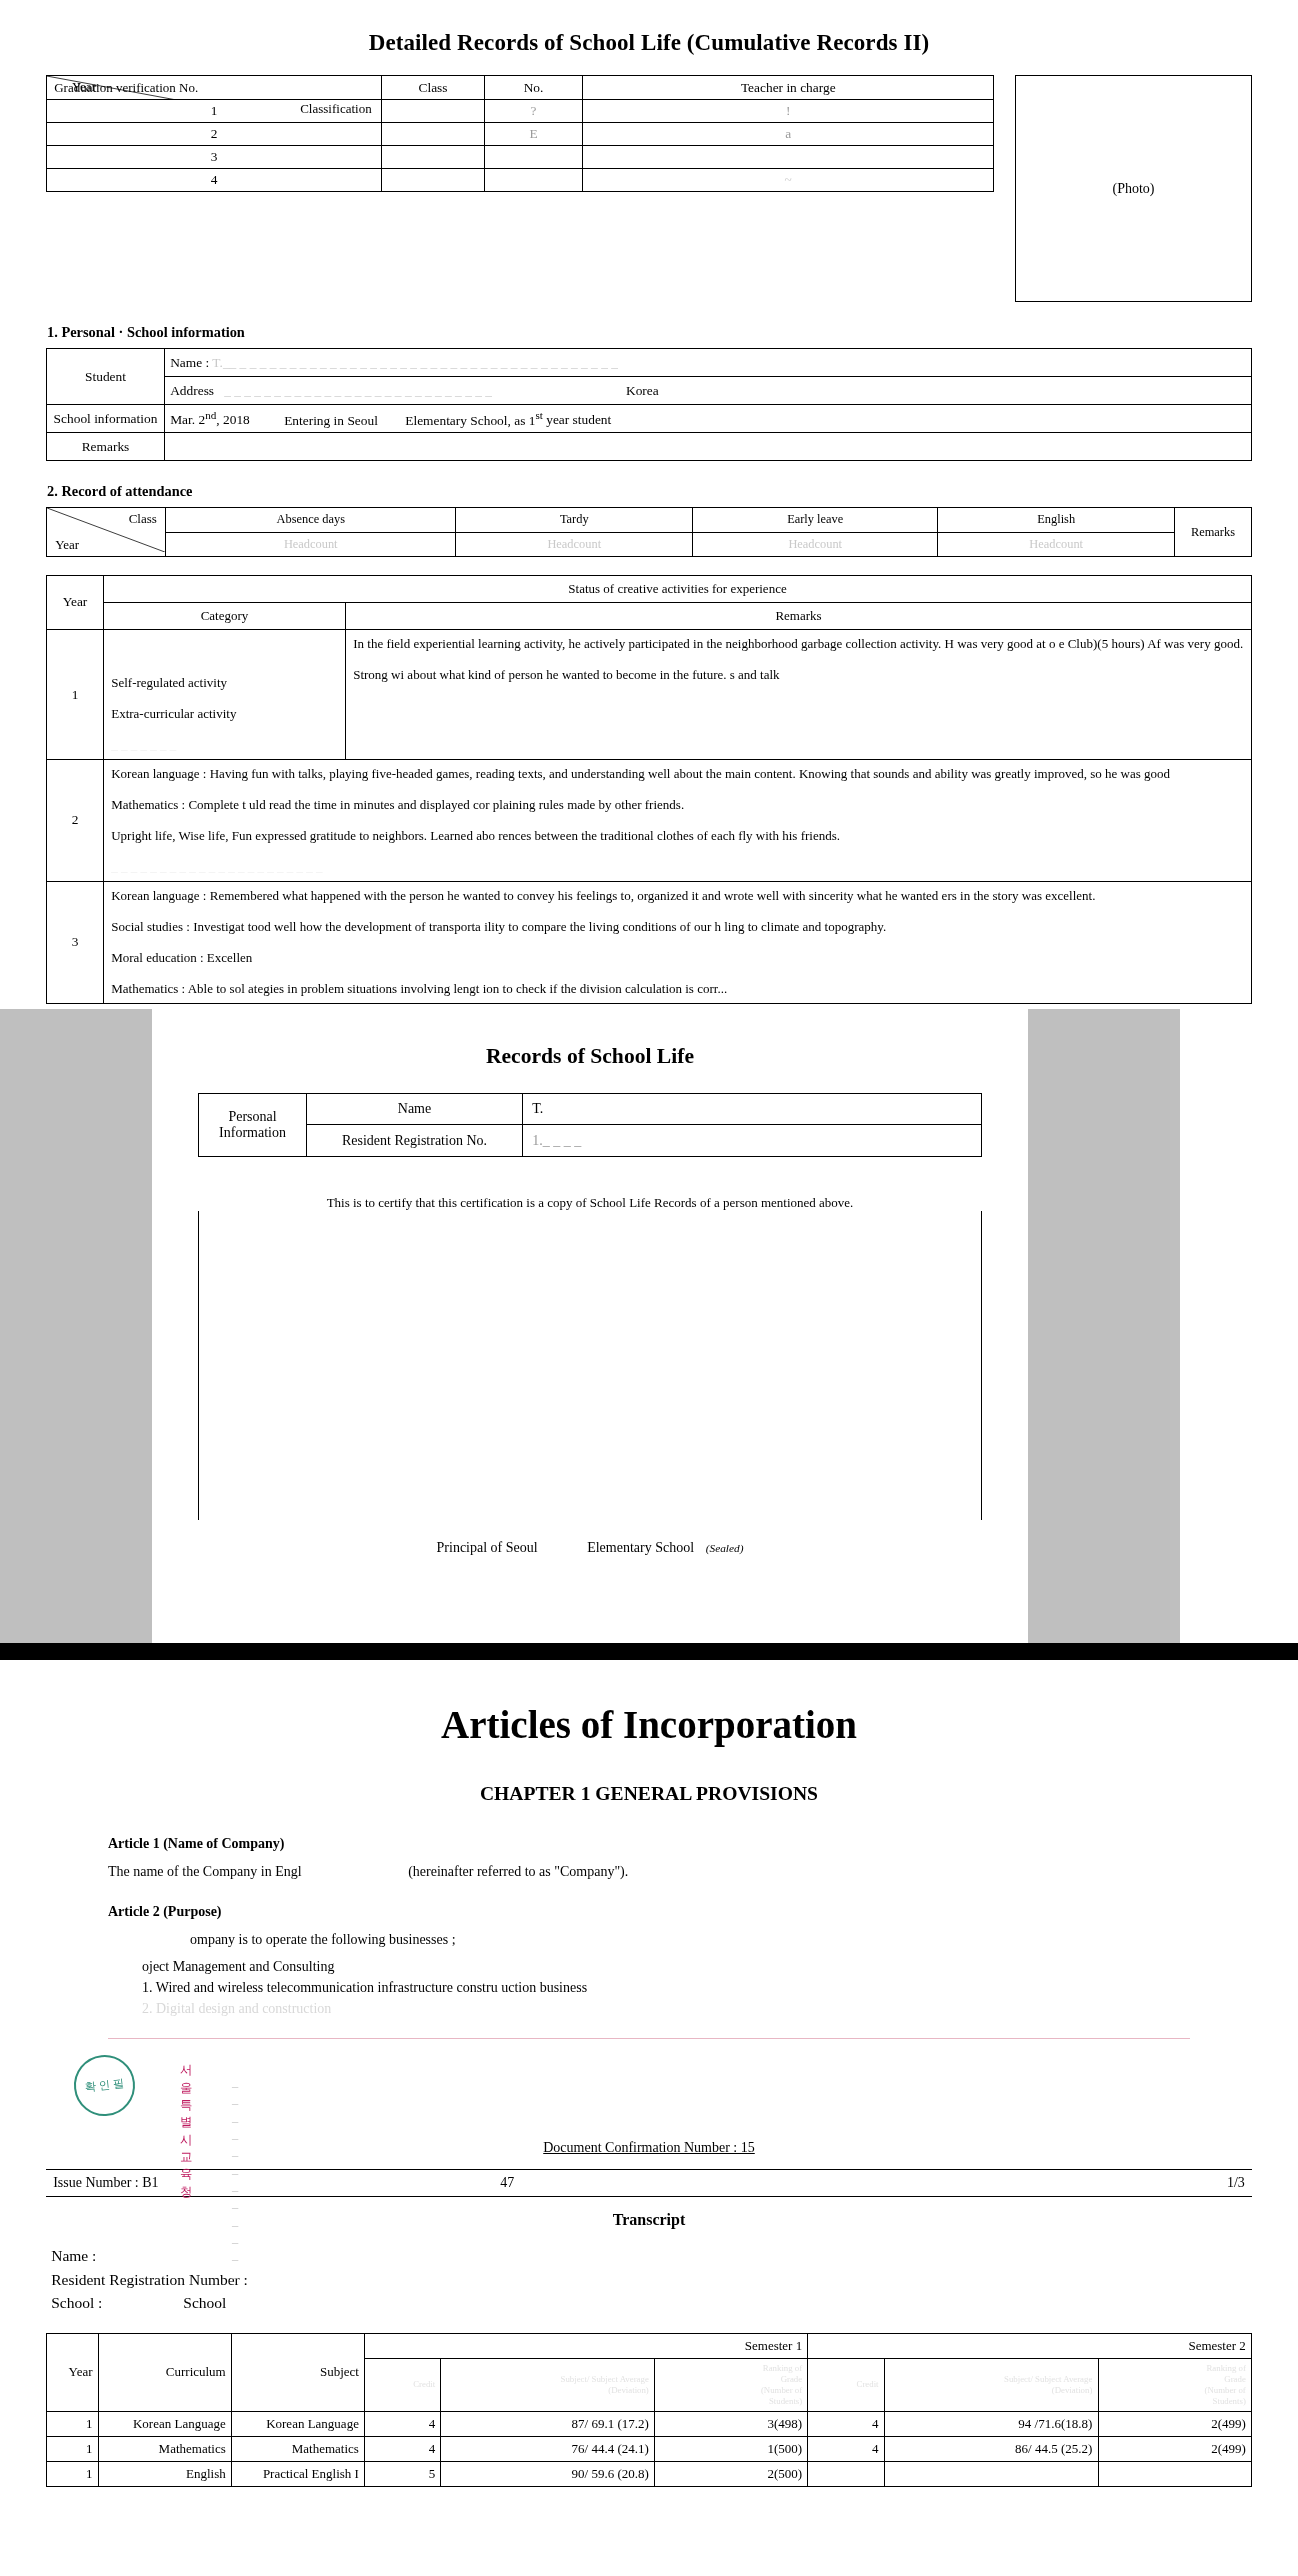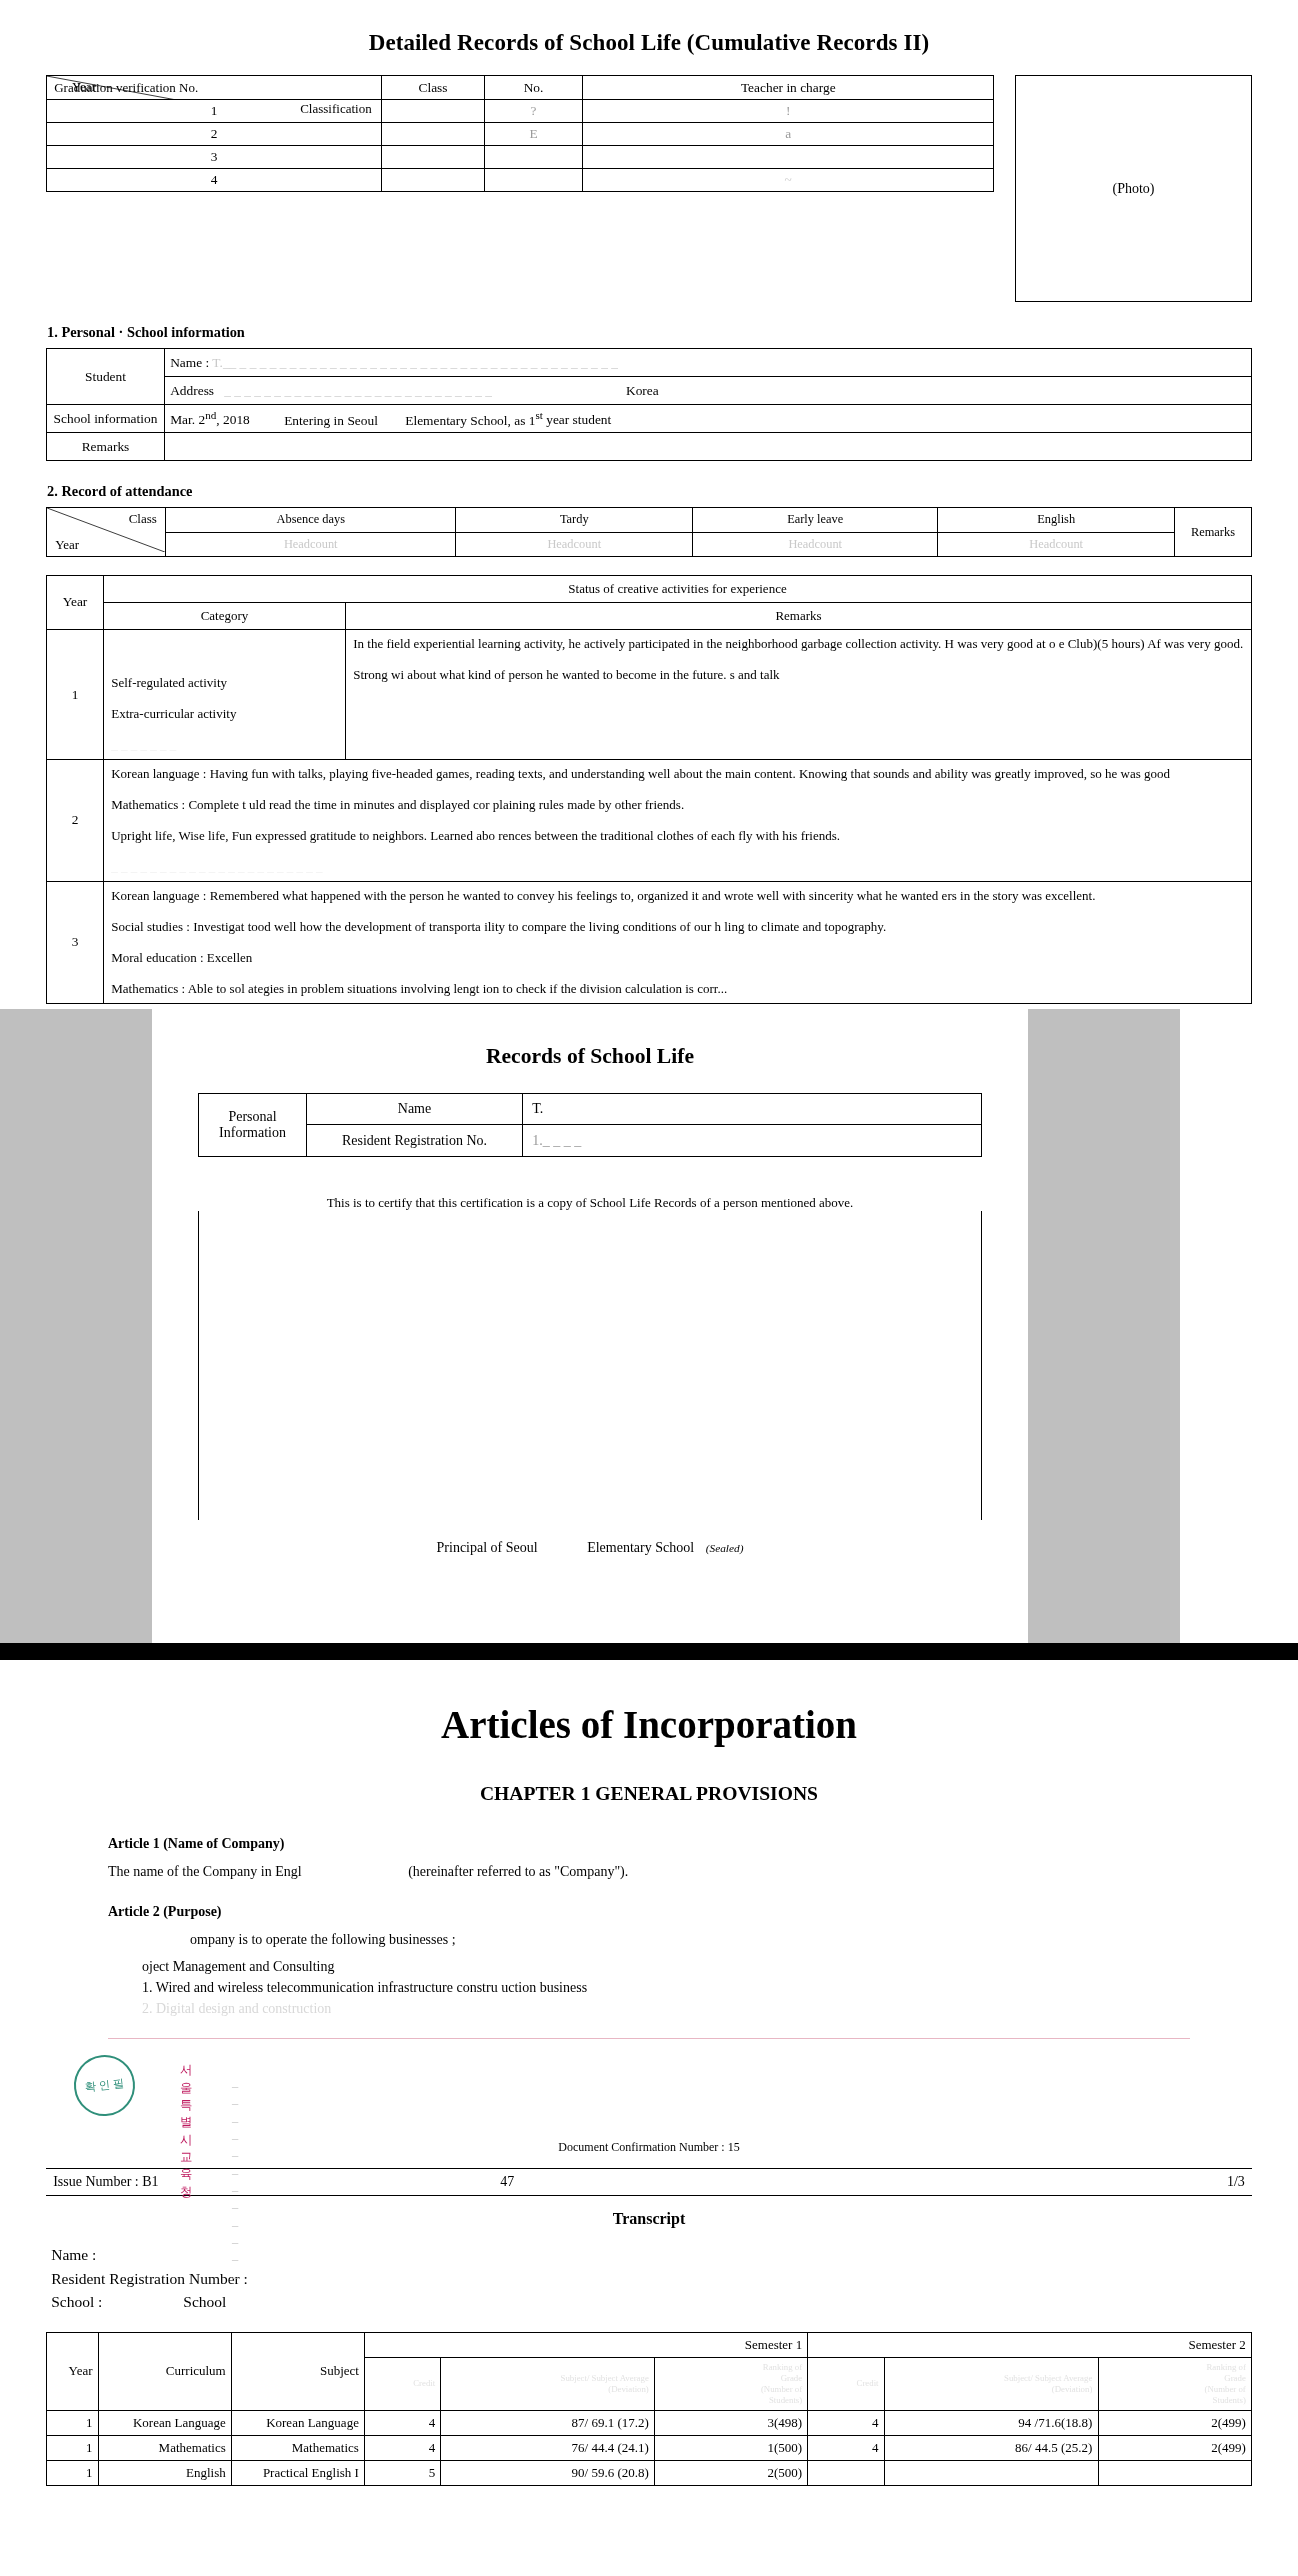--- a/index.html
+++ b/index.html
@@ -131,21 +131,21 @@
     transform:rotate(-6deg);
   }
   .stamp-text {
     position:absolute; left:82px; top:15.5px;
     color:#be185d; font-size:12.4px; line-height:1.4;margin-left:36px;
   }
   .stamp-text2 {
     position:absolute; left:170px; top:27px;
     color:#c2c2c2; font-size:12.4px; line-height:1.4;
   }
-  .doc-conf { text-align:center; font-size:12px; margin:3.1px 0 13.4px 0; }
+  .doc-conf { text-align:center; font-size:14px; margin:3.1px 0 13.4px 0;text-decoration:underline; }
   .tr-wrap { padding:0 46px; }
   .tr-head { display:flex; justify-content:space-between; border-top:1px solid #000; border-bottom:1px solid #000; padding:5.2px 7.2px; font-size:14px;}
   .tr-title { text-align:center; font-size:16px; font-weight:bold; margin:13.4px 0 15.5px 0; }
   .tr-id { font-size:15.5px; line-height:1.5; margin:0 0 18.5px 5.2px; }
   .tr-tbl { width:100%; }
   .tr-tbl td, .tr-tbl th {
     border:0.5px solid #000; font-size:13px; padding:4.1px 5.2px; text-align:right;
   }
   .tr-tbl .blur-h { color:#e2e2e2; font-size:8.8px; line-height:1.25; }
 </style>

